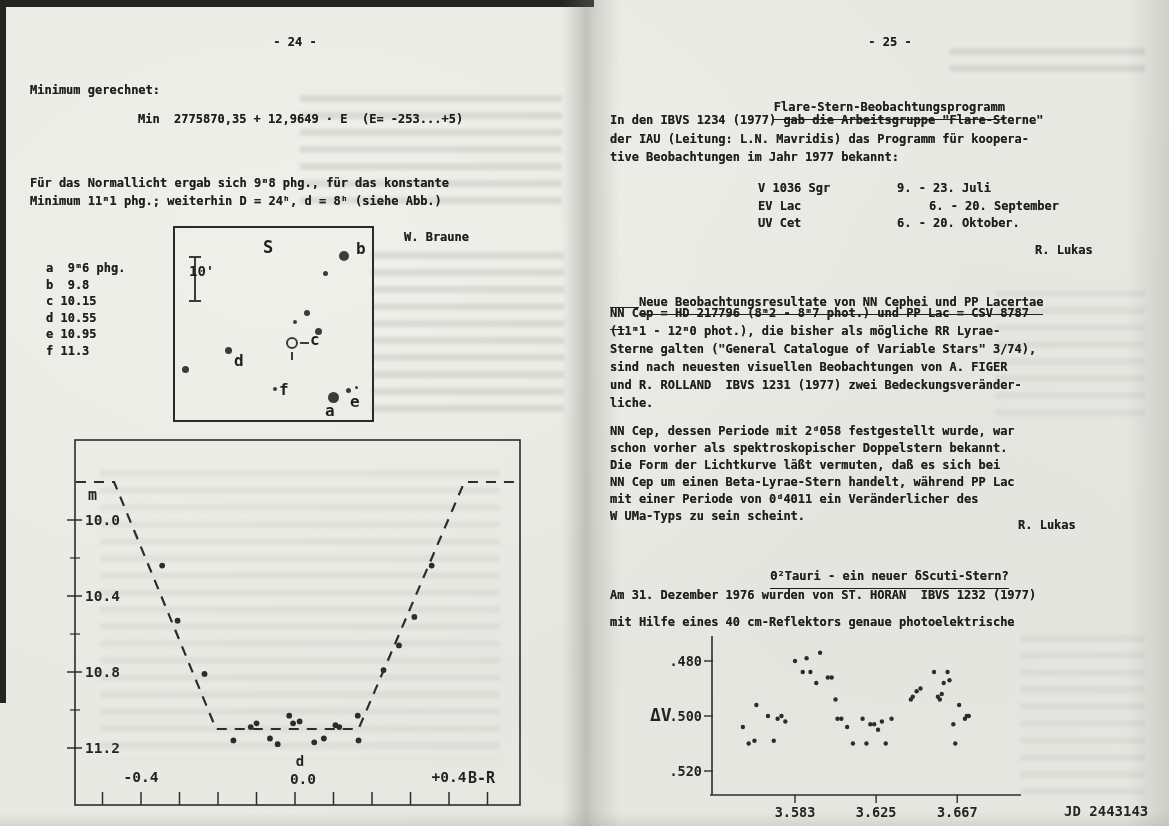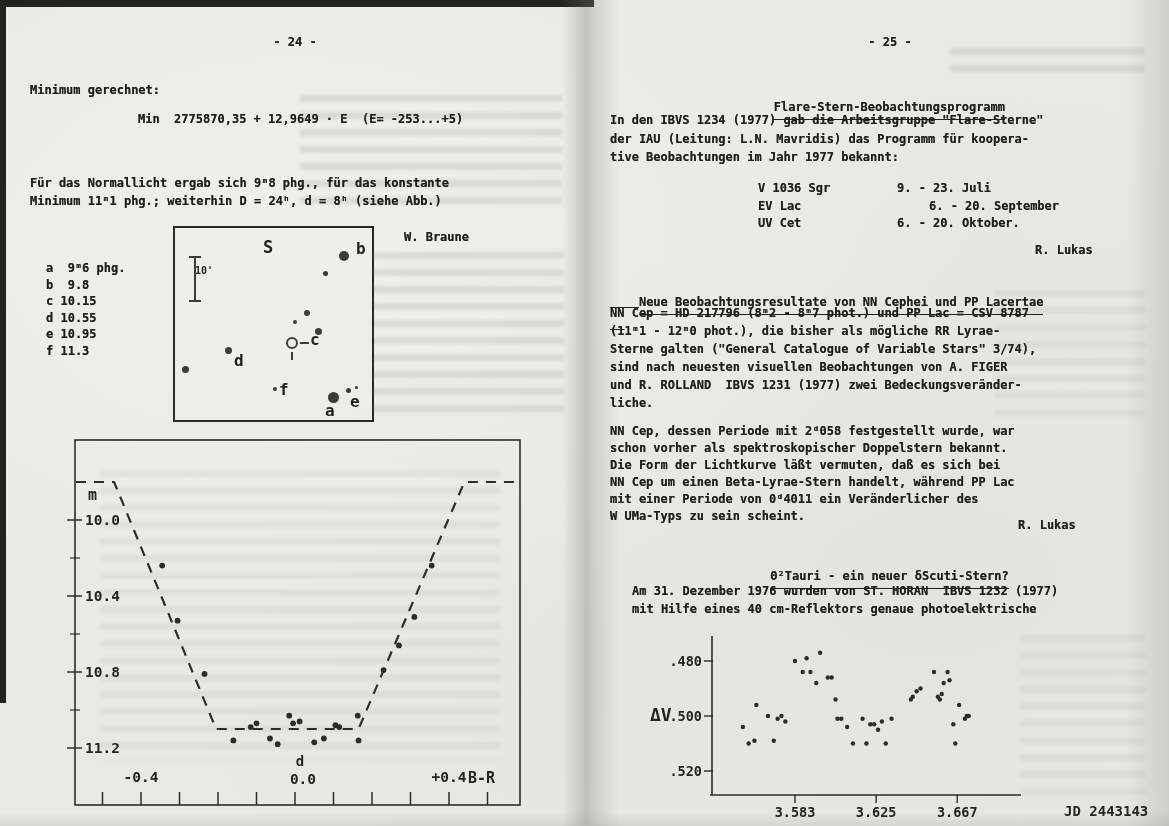--- a/index.html
+++ b/index.html
@@ -65,21 +65,21 @@
 c 10.15
 d 10.55
 e 10.95
 f 11.3</div>
 
   <div class="finder" id="finder-chart">
     <span class="star-label" style="left:88px;top:12px;font-size:17px;">S</span>
     <div class="scalebar" style="left:19px;top:29px;width:2px;height:45px;"></div>
     <div class="scalebar" style="left:14px;top:28px;width:12px;height:2px;"></div>
     <div class="scalebar" style="left:14px;top:72px;width:12px;height:2px;"></div>
-    <span class="star-label" style="left:20px;top:36px;font-size:10px;">10'</span>
+    <span class="star-label" style="left:14px;top:36px;font-size:14px;">10'</span>
   <div class="star" style="left: 164px; top: 23px; width: 10px; height: 10px;"></div>
       <div class="star" style="left: 147.5px; top: 42.5px; width: 5px; height: 5px;"></div>
       <div class="star" style="left: 129px; top: 82px; width: 6px; height: 6px;"></div>
       <div class="star" style="left: 118px; top: 92px; width: 4px; height: 4px;"></div>
       <div class="star" style="left: 139.5px; top: 99.5px; width: 7px; height: 7px;"></div>
       <div class="star" style="left: 49.5px; top: 118.5px; width: 7px; height: 7px;"></div>
       <div class="star" style="left: 6.5px; top: 137.5px; width: 7px; height: 7px;"></div>
       <div class="star" style="left: 98px; top: 159px; width: 4px; height: 4px;"></div>
       <div class="star" style="left: 152.5px; top: 163.5px; width: 11px; height: 11px;"></div>
       <div class="star" style="left: 170.5px; top: 159.5px; width: 5px; height: 5px;"></div>
@@ -194,21 +194,21 @@
 NN Cep um einen Beta-Lyrae-Stern handelt, während PP Lac
 mit einer Periode von 0ᵈ4011 ein Veränderlicher des
 W UMa-Typs zu sein scheint.</div>
 
   <div class="txt" style="left:1018px;top:516px;">R. Lukas</div>
 
   <div class="txt center" style="left:610px;top:548px;width:530px;">
     <span class="underline-span">Θ²Tauri - ein neuer δScuti-Stern?</span>
   </div>
 
-  <div class="txt" style="left:632px;top:582px;line-height:18px;">Am 31. Dezember 1976 wurden von ST. HORAN  IBVS 1232 (1977)
+  <div class="txt" style="left:610px;top:582px;line-height:27px;">Am 31. Dezember 1976 wurden von ST. HORAN  IBVS 1232 (1977)
 mit Hilfe eines 40 cm-Reflektors genaue photoelektrische</div>
 
   <svg id="ds-svg" style="left:640px;top:628px;" width="525" height="195">
       <line x1="72" y1="8" x2="72" y2="167" stroke="#2c2c2a" stroke-width="1.6"></line>
       <line x1="70" y1="167" x2="381" y2="167" stroke="#2c2c2a" stroke-width="1.6"></line>
       <line x1="64" y1="33" x2="73" y2="33" stroke="#2c2c2a" stroke-width="1.4"></line>
       <text x="62" y="37.5" text-anchor="end" font-size="13.5">.480</text>
       <line x1="64" y1="88.00000000000006" x2="73" y2="88.00000000000006" stroke="#2c2c2a" stroke-width="1.4"></line>
       <text x="62" y="92.50000000000006" text-anchor="end" font-size="13.5">.500</text>
       <line x1="64" y1="143.0000000000001" x2="73" y2="143.0000000000001" stroke="#2c2c2a" stroke-width="1.4"></line>

